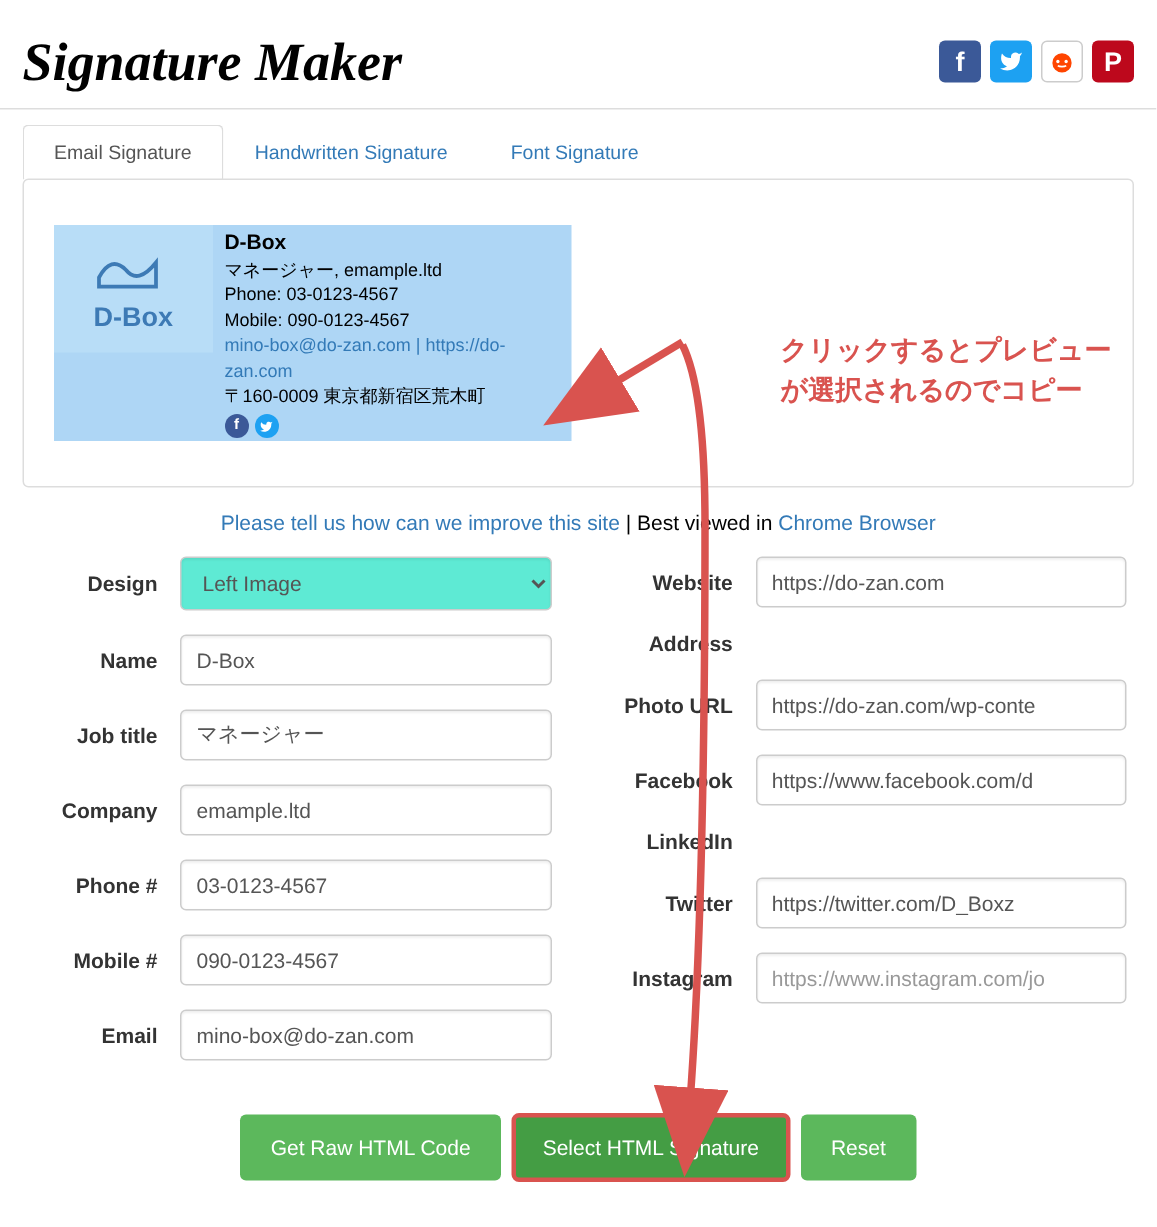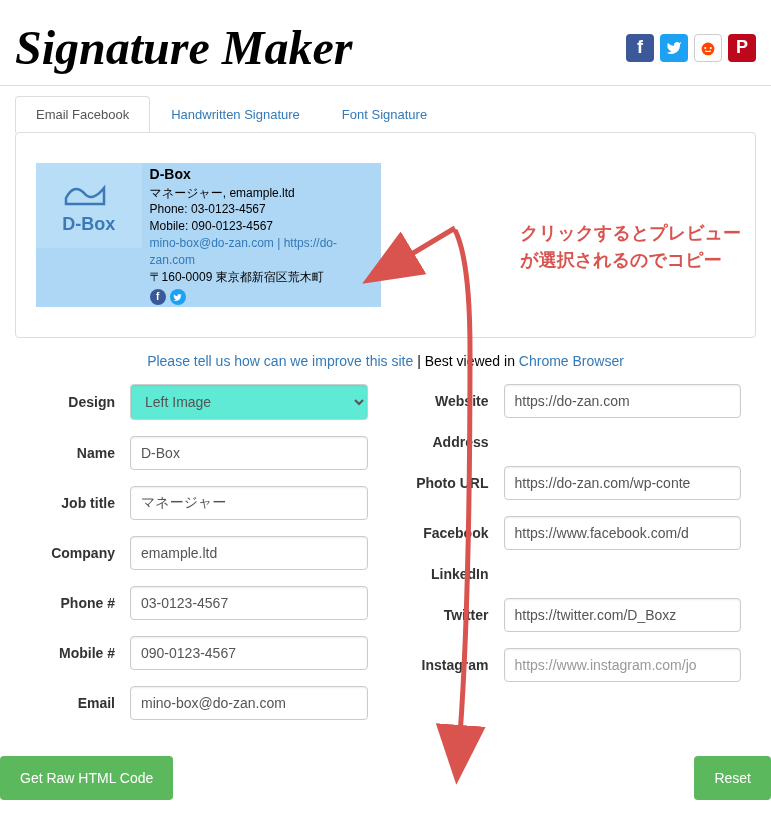--- a/index.html
+++ b/index.html
@@ -1,18 +1,18 @@
 <!DOCTYPE html>
 <html><head>
 <meta charset="utf-8">
 <style>
 * { margin: 0; padding: 0; box-sizing: border-box; }
 body { font-family: Arial, sans-serif; background: #fff; width: 771px; position: relative; }
 .header { display: flex; justify-content: space-between; align-items: center; padding: 20px 15px 10px; border-bottom: 1px solid #ddd; }
-.logo { font-family: "Brush Script MT", cursive; font-size: 48px; font-weight: bold; font-style: italic; color: #000; }
+.logo { font-family: "Brush Script MT", cursive; font-size: 36px; font-weight: bold; font-style: italic; color: #000; }
 .social-icons { display: flex; gap: 6px; }
 .social-icons span { width: 28px; height: 28px; display: flex; align-items: center; justify-content: center; border-radius: 4px; color: #fff; font-size: 18px; font-weight: bold; }
 .fb-icon { background: #3b5998; }
 .tw-icon { background: #1da1f2; }
 .reddit-icon { background: #ff4500; }
 .pin-icon { background: #bd081c; }
 .tabs { display: flex; padding: 0 15px; margin-top: 10px; }
 .tab { padding: 10px 20px; font-size: 13px; cursor: pointer; border: 1px solid transparent; }
 .tab.active { border: 1px solid #ddd; border-bottom: 1px solid #fff; border-radius: 4px 4px 0 0; color: #555; }
 .tab.inactive { color: #337ab7; }
@@ -22,28 +22,28 @@
 .sig-img { width: 110px; height: 85px; background: #b8ddf7; display: flex; flex-direction: column; align-items: center; justify-content: center; color: #3d7ab5; font-weight: bold; }
 .sig-img-wave { font-size: 32px; }
 .sig-img-text { font-size: 18px; }
 .sig-details { padding: 2px 8px; font-size: 12px; line-height: 1.4; }
 .sig-name { font-weight: bold; font-size: 14px; }
 .sig-links { color: #337ab7; }
 .sig-social { display: flex; gap: 4px; margin-top: 4px; }
 .sig-social span { width: 16px; height: 16px; border-radius: 50%; display: flex; align-items: center; justify-content: center; color: #fff; font-size: 10px; font-weight: bold; }
 .improve-text { text-align: center; font-size: 14px; margin: 15px 0; }
 .improve-text a { color: #337ab7; text-decoration: none; }
-.form-container { display: flex; gap: 36px; padding: 0 30px; }
+.form-container { display: flex; gap: 36px; padding: 0 20px; }
 .form-col { flex: 1; }
 .form-row { display: flex; align-items: center; margin-bottom: 16px; }
 .form-label { width: 100px; text-align: right; padding-right: 15px; font-size: 14px; font-weight: bold; color: #333; }
 .form-input { flex: 1; padding: 8px 10px; border: 1px solid #ccc; border-radius: 4px; font-size: 14px; color: #555; box-shadow: inset 0 1px 2px rgba(0,0,0,.08); }
 .form-input::placeholder { color: #999; }
 select.form-input { background: #5eead4; }
-.buttons { display: flex; justify-content: space-between; gap: 8px; padding: 20px 0; }
+.buttons { display: flex; justify-content: center; gap: 8px; padding: 20px 0; }
 .btn { padding: 14px 20px; border: none; border-radius: 4px; color: #fff; font-size: 14px; cursor: pointer; background: #5cb85c; }
 .btn.highlighted { outline: 3px solid #d9534f; outline-offset: -2px; background: #449d44; }
 .annotation { position: absolute; right: 30px; top: 220px; text-align: left; font-size: 18px; font-weight: bold; color: #d9534f; line-height: 1.5; }
 .arrow-svg { position: absolute; left: 0; top: 0; width: 771px; height: 818px; pointer-events: none; }
 </style>
 </head>
 <body>
 
 <div class="header">
   <div class="logo">Signature Maker</div>
@@ -60,21 +60,21 @@
           <circle cx="9" cy="12" r="1.2" fill="#fff"></circle>
           <circle cx="15" cy="12" r="1.2" fill="#fff"></circle>
           <path d="M9 15c1 1 5 1 6 0" stroke="#fff" stroke-width="1.2" fill="none"></path>
         </svg>
     </span>
     <span class="pin-icon">P</span>
   </div>
 </div>
 
 <div class="tabs">
-  <div class="tab active">Email Facebook</div>
+  <div class="tab active">Email Signature</div>
   <div class="tab inactive">Handwritten Signature</div>
   <div class="tab inactive">Font Signature</div>
 </div>
 
 <div class="preview-container">
   <div class="sig-preview">
     <div class="sig-img">
       <div class="sig-img-wave">
         <svg width="50" height="28" viewBox="0 0 50 28">
             <path d="M2 20 Q10 5 20 15 Q28 25 40 10 L40 26 L2 26 Z" fill="none" stroke="#3d7ab5" stroke-width="2.5"></path>
@@ -163,20 +163,21 @@
       </div>
     <div class="form-row">
         <div class="form-label">Instagram</div>
         <input class="form-input" placeholder="https://www.instagram.com/jo" style="">
       </div>
   </div>
 </div>
 
 <div class="buttons">
   <button class="btn">Get Raw HTML Code</button>
+  <button class="btn highlighted">Select HTML Signature</button>
   <button class="btn">Reset</button>
 </div>
 
 <div class="annotation">
   <div>クリックするとプレビュー</div>
   <div>が選択されるのでコピー</div>
 </div>
 
 <svg class="arrow-svg">
   <defs>

